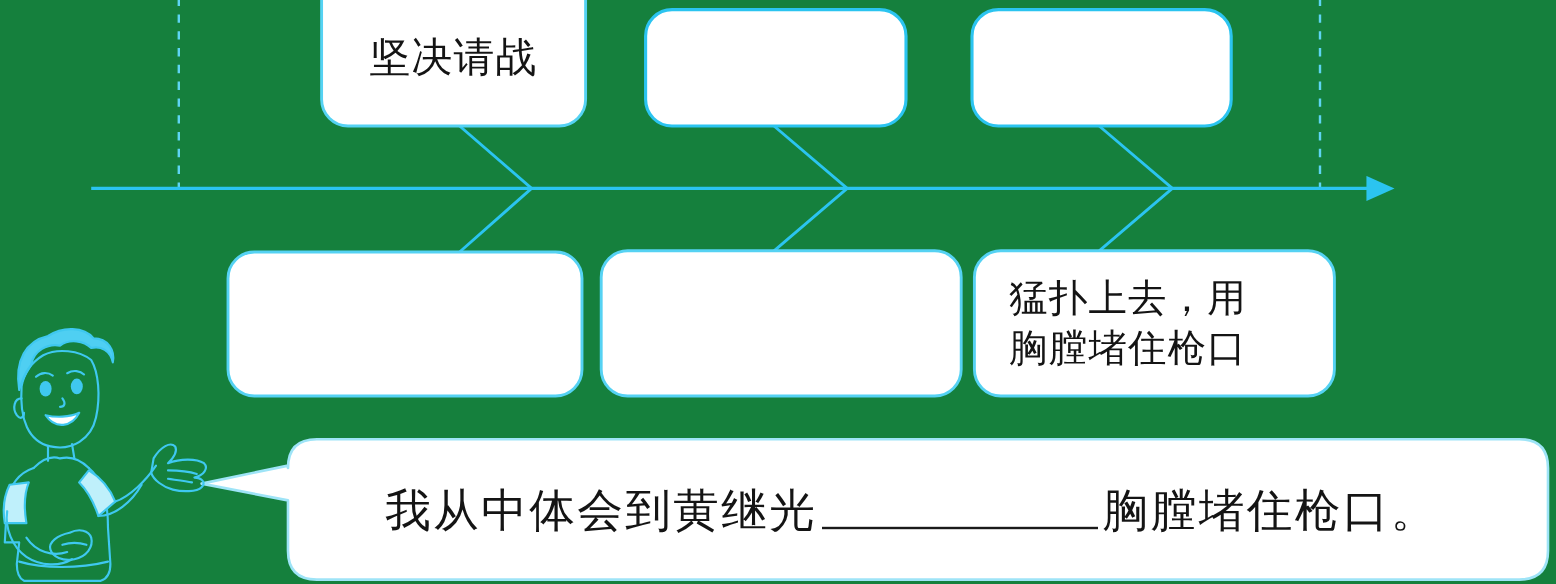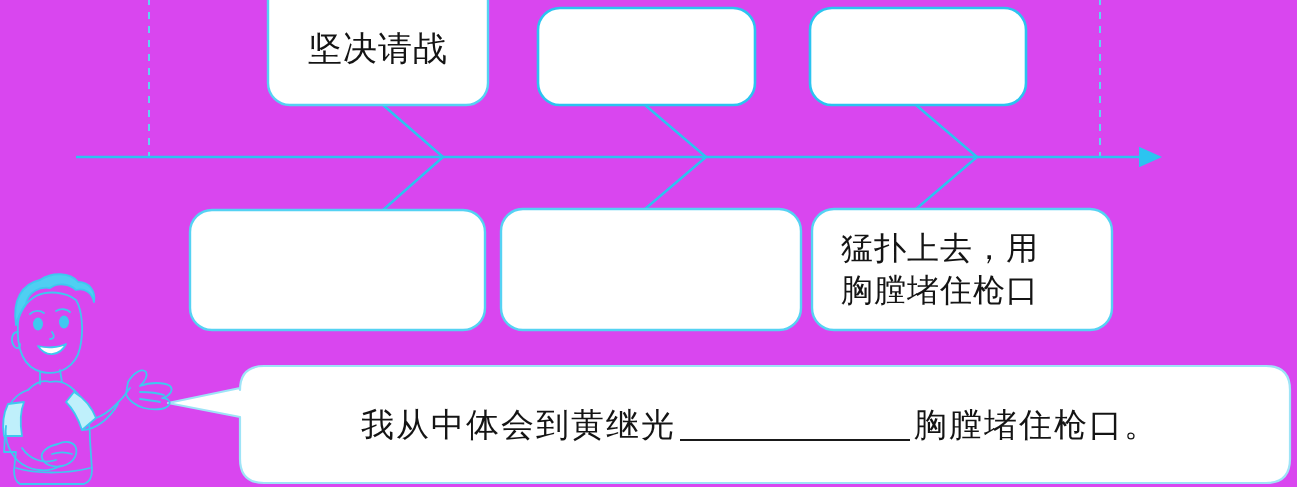--- a/index.html
+++ b/index.html
@@ -7,21 +7,21 @@
     padding: 0;
     background: #ffffff;
   }
   body {
     font-family: "Liberation Serif", "DejaVu Serif", serif;
   }
   #stage {
     position: relative;
     width: 1297px;
     height: 487px;
-    background: #d946ef;
+    background: #15803d;
     overflow: hidden;
   }
   #diagram-svg {
     position: absolute;
     left: 0;
     top: 0;
     width: 1297px;
     height: 487px;
   }
   .node-box {
@@ -46,21 +46,21 @@
   .bubble-text {
     position: absolute;
     left: 250px;
     top: 392px;
     width: 1020px;
     height: 66px;
     display: flex;
     align-items: center;
     justify-content: center;
     font-family: "Liberation Serif", "DejaVu Serif", serif;
-    font-size: 33px;
+    font-size: 38px;
     letter-spacing: 2px;
     color: #141414;
     white-space: nowrap;
   }
   .bubble-text .blank {
     display: inline-block;
     width: 230px;
     border-bottom: 2px solid #1a1a1a;
     margin: 0 4px;
     vertical-align: -4px;

